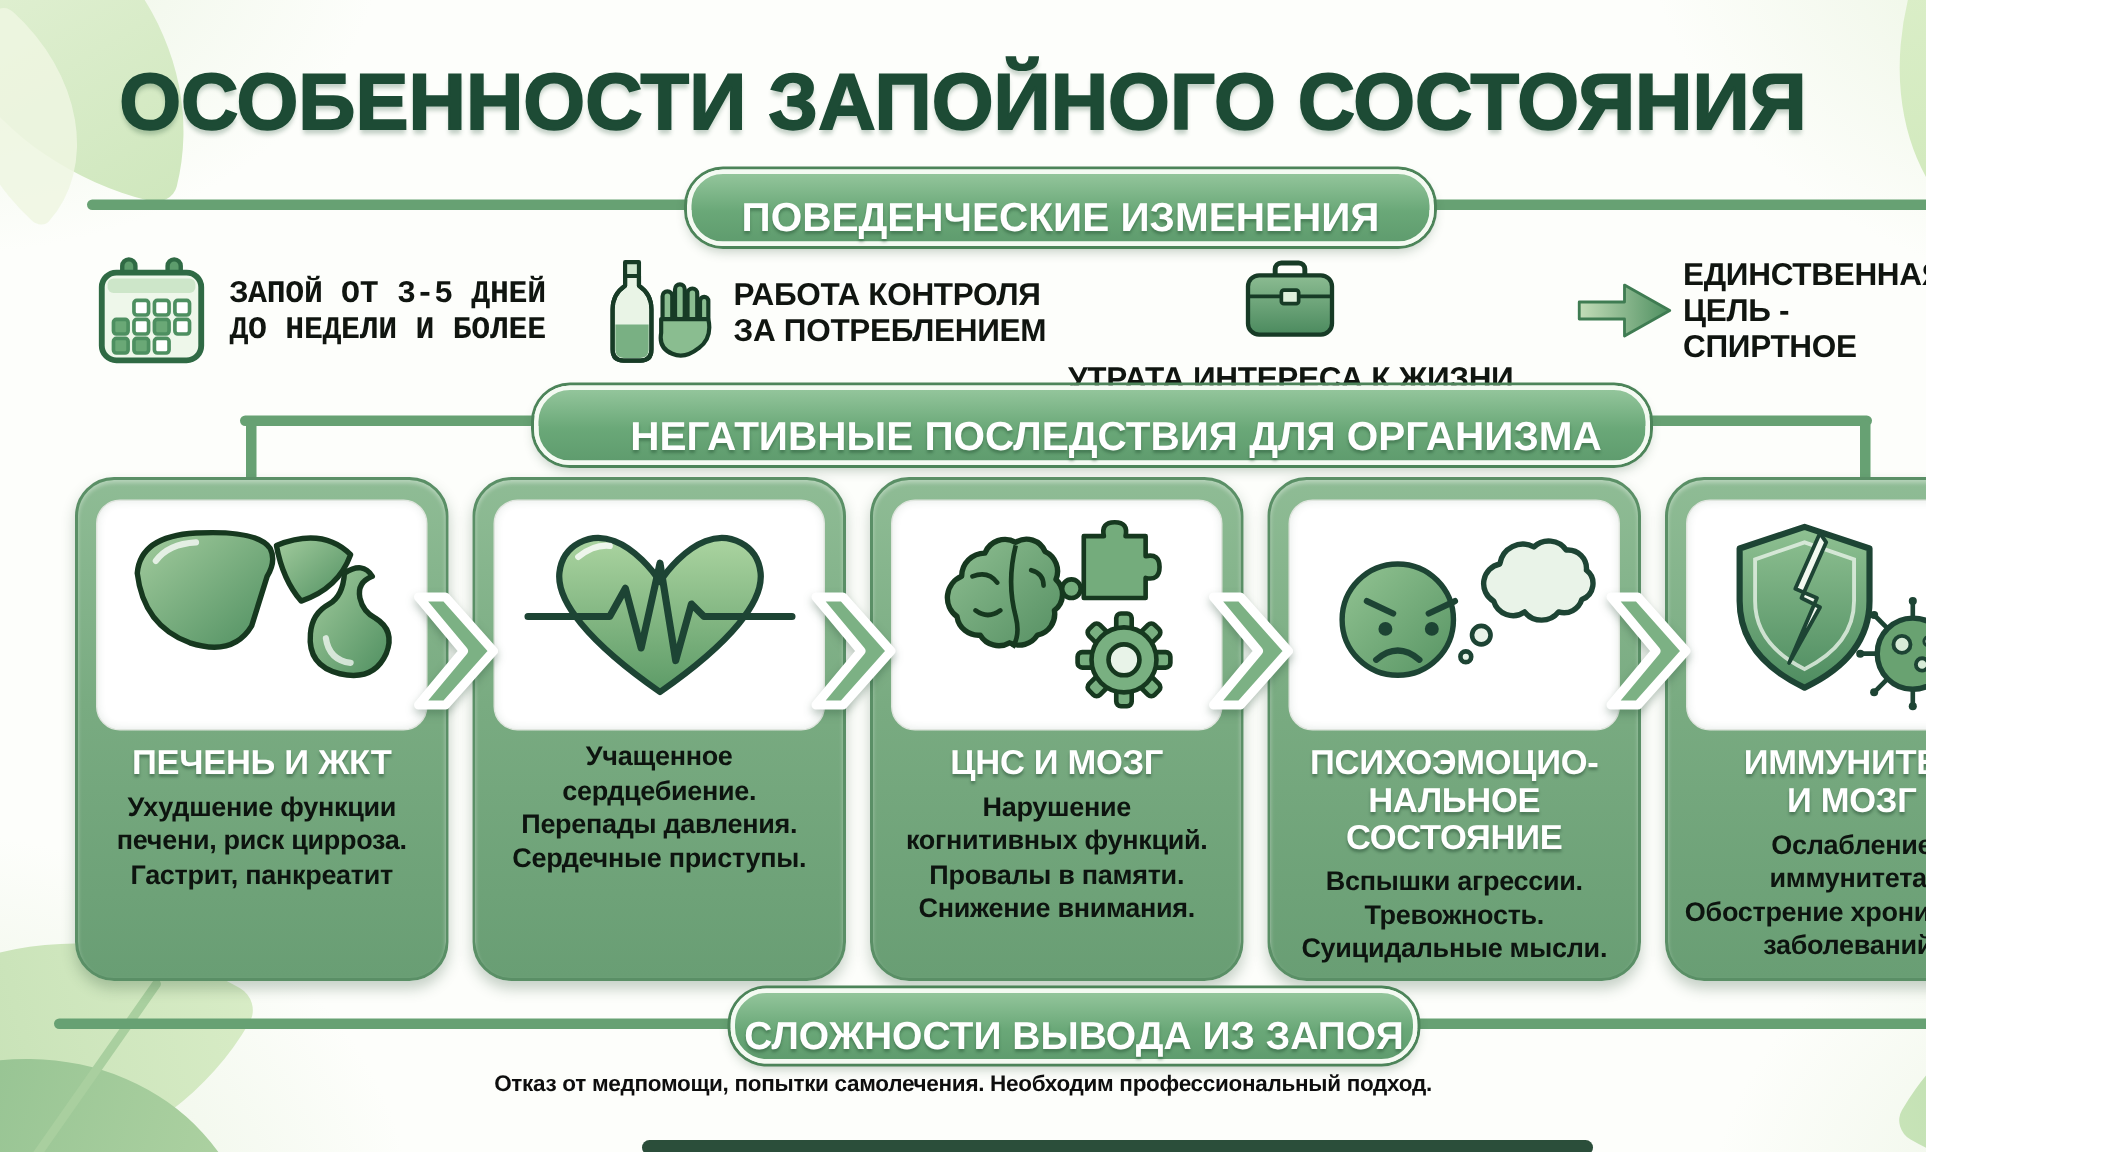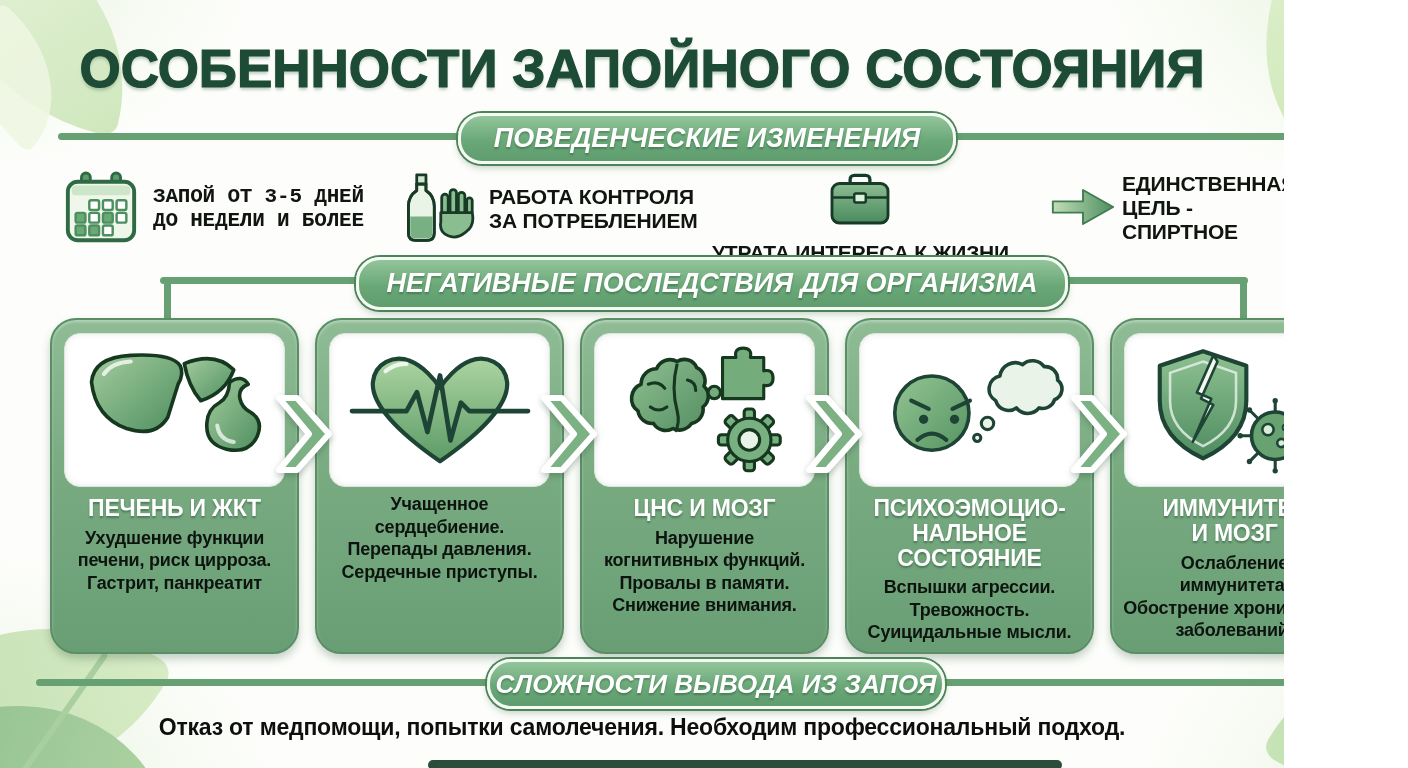--- a/index.html
+++ b/index.html
@@ -26,27 +26,26 @@
     color:var(--title_green,#1d4b35);
     -webkit-text-stroke:1.2px var(--title_green,#1d4b35);
     text-shadow:0 3px 3px rgba(25,70,45,.25);
     white-space:nowrap;
   }
 
   
   .hline{position:absolute;height:7px;background:var(--accent_green,#67a173);border-radius:4px;}
   .vstub{position:absolute;width:7px;background:var(--accent_green,#67a173);border-radius:4px;}
   .pill{
-    position:absolute;display:flex;align-items:center;justify-content:center;
+    position:absolute;display:flex;align-items:flex-end;justify-content:center;
     background:linear-gradient(180deg,#93c59b 0%,#6aa878 55%,#5f9c6e 100%);
     border:3px solid #f4faf2;border-radius:24px;
     box-shadow:0 0 0 2px #4c8459,0 4px 7px rgba(30,70,45,.25);
     color:#ffffff;font-weight:bold;text-shadow:0 2px 2px rgba(20,60,35,.35);
     white-space:nowrap;
-    font-style:italic;
   }
 
   
   .behavior{position:absolute;display:flex;align-items:center;gap:13px;}
   .behavior .txt{
     font-weight:bold;font-size:21px;line-height:1.14;color:#101510;
     white-space:pre-line;letter-spacing:-0.2px;
   }
 
   
@@ -69,21 +68,21 @@
   }
   .card-body{
     margin-top:6px;font-weight:bold;font-size:18px;line-height:1.25;color:#0d140f;
     text-align:center;white-space:pre-line;padding:0 6px;letter-spacing:-0.2px;
   }
   .chevron{position:absolute;top:392px;z-index:3;filter:drop-shadow(0 3px 3px rgba(30,70,45,.3));}
 
   
   .footer-note{
     position:absolute;left:0;top:714px;width:100%;text-align:center;
-    font-weight:bold;font-size:23px;color:#0e0e0e;letter-spacing:-0.2px;
+    font-weight:bold;font-size:15px;color:#0e0e0e;letter-spacing:-0.2px;
   }
   .footer-bar{
     position:absolute;left:428px;top:760px;width:634px;height:10px;
     background:var(--footer_bar_green,#2b4e3a);border-radius:5px;
   }
 </style>
 </head>
 <body>
 
 <div class="stage">
@@ -194,21 +193,21 @@
         <path d="M52 42 q0 20 13 20 q13 0 13-20 z" fill="#eef7ee" stroke="#173b26" stroke-width="3" stroke-linejoin="round"></path>
         <path d="M54 50 q2 10 11 10 q9 0 11-10 z" fill="#8abd90"></path>
         <line x1="65" y1="62" x2="65" y2="80" stroke="#173b26" stroke-width="3"></line>
         <line x1="55" y1="82" x2="75" y2="82" stroke="#173b26" stroke-width="3" stroke-linecap="round"></line>
       </svg>
     </div>
 
     <div class="hline" style="left:160px;top:277px;width:1088px;"></div>
     <div class="vstub" style="left:164px;top:280px;height:42px;"></div>
     <div class="vstub" style="left:1240px;top:280px;height:42px;"></div>
-    <div class="pill" style="left:356px;top:257px;width:706px;height:47px;font-size:27px;">
+    <div class="pill" style="left:356px;top:257px;width:706px;height:47px;font-size:27px;padding-left:32px;">
       <span>НЕГАТИВНЫЕ ПОСЛЕДСТВИЯ ДЛЯ ОРГАНИЗМА</span>
     </div>
 
     <div class="card" style="left:50px;">
       <div class="iconbox">
         <svg viewBox="0 0 190 130" width="196" height="134">
           <defs>
               <linearGradient id="gliv" x1="0" y1="0" x2="1" y2="1">
             <stop offset="0" stop-color="#a3cc9e"></stop>
                 <stop offset="1" stop-color="#4f8f60"></stop>

